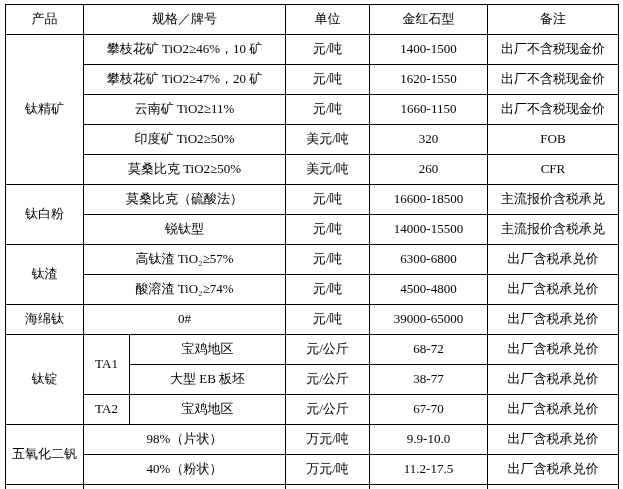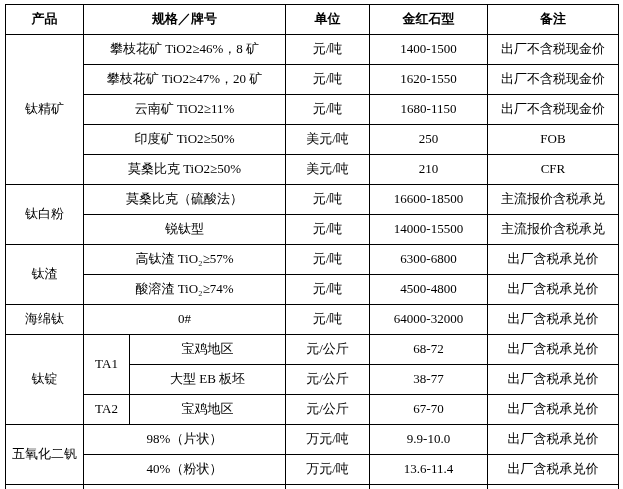--- a/index.html
+++ b/index.html
@@ -26,21 +26,20 @@
     vertical-align: middle;
     font-size: 13px;
     font-weight: normal;
     padding: 2px 1px;
     line-height: 1.15;
     white-space: nowrap;
     overflow: hidden;
   }
   #price-table thead td {
     height: 25px;
-    font-weight: bold;
   }
   #price-table tbody td {
     height: 25px;
   }
   .col-product  { width: 78px; }
   .col-sub      { width: 46px; }
   .col-spec     { width: 156px; }
   .col-unit     { width: 84px; }
   .col-price    { width: 118px; }
   .col-remark   { width: 131px; }
@@ -62,47 +61,47 @@
       <td>产品</td>
       <td colspan="2">规格／牌号</td>
       <td>单位</td>
       <td>金红石型</td>
       <td>备注</td>
     </tr>
   </thead>
   <tbody id="table-body">
       <tr>
         <td rowspan="5">钛精矿</td>
-        <td colspan="2">攀枝花矿 TiO2≥46%，8 矿</td>
+        <td colspan="2">攀枝花矿 TiO2≥46%，10 矿</td>
         <td>元/吨</td>
         <td>1400-1500</td>
         <td>出厂不含税现金价</td>
       </tr>
       <tr>
         <td colspan="2">攀枝花矿 TiO2≥47%，20 矿</td>
         <td>元/吨</td>
         <td>1620-1550</td>
         <td>出厂不含税现金价</td>
       </tr>
       <tr>
         <td colspan="2">云南矿 TiO2≥11%</td>
         <td>元/吨</td>
-        <td>1680-1150</td>
+        <td>1660-1150</td>
         <td>出厂不含税现金价</td>
       </tr>
       <tr>
         <td colspan="2">印度矿 TiO2≥50%</td>
         <td>美元/吨</td>
-        <td>250</td>
+        <td>320</td>
         <td>FOB</td>
       </tr>
       <tr>
         <td colspan="2">莫桑比克 TiO2≥50%</td>
         <td>美元/吨</td>
-        <td>210</td>
+        <td>260</td>
         <td>CFR</td>
       </tr>
       <tr>
         <td rowspan="2">钛白粉</td>
         <td colspan="2">莫桑比克（硫酸法）</td>
         <td>元/吨</td>
         <td>16600-18500</td>
         <td>主流报价含税承兑</td>
       </tr>
       <tr>
@@ -121,21 +120,21 @@
       <tr>
         <td colspan="2">酸溶渣 TiO₂≥74%</td>
         <td>元/吨</td>
         <td>4500-4800</td>
         <td>出厂含税承兑价</td>
       </tr>
       <tr>
         <td rowspan="1">海绵钛</td>
         <td colspan="2">0#</td>
         <td>元/吨</td>
-        <td>64000-32000</td>
+        <td>39000-65000</td>
         <td>出厂含税承兑价</td>
       </tr>
       <tr>
         <td rowspan="3">钛锭</td>
         <td rowspan="2">TA1</td>
         <td>宝鸡地区</td>
         <td>元/公斤</td>
         <td>68-72</td>
         <td>出厂含税承兑价</td>
       </tr>
@@ -155,21 +154,21 @@
       <tr>
         <td rowspan="2">五氧化二钒</td>
         <td colspan="2">98%（片状）</td>
         <td>万元/吨</td>
         <td>9.9-10.0</td>
         <td>出厂含税承兑价</td>
       </tr>
       <tr>
         <td colspan="2">40%（粉状）</td>
         <td>万元/吨</td>
-        <td>13.6-11.4</td>
+        <td>11.2-17.5</td>
         <td>出厂含税承兑价</td>
       </tr>
       <tr>
         <td rowspan="1">钒铁</td>
         <td colspan="2">FeV50</td>
         <td>万元/吨</td>
         <td>11.0-11.2</td>
         <td>出厂含税承兑价</td>
       </tr>
     </tbody>

